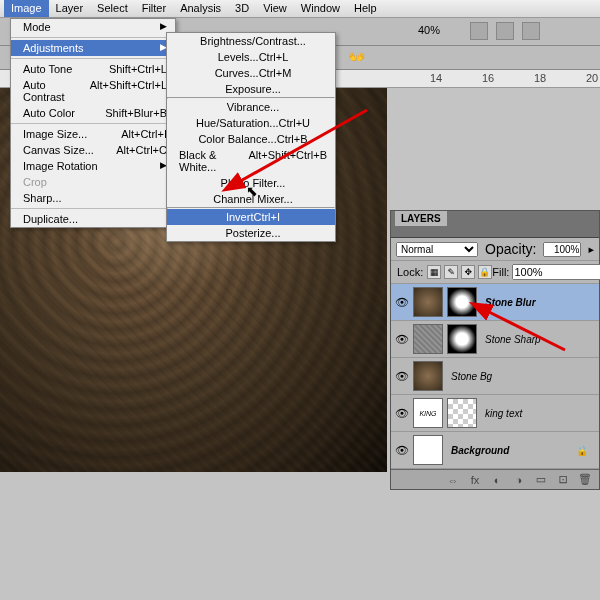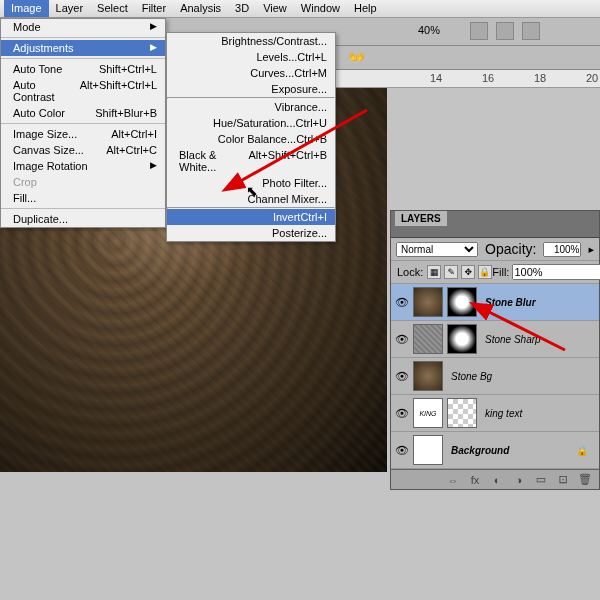--- a/index.html
+++ b/index.html
@@ -8,28 +8,28 @@
 .menubar span{padding:2px 7px;cursor:pointer}
 .menubar span.active{background:#4a76c6;color:#fff}
 .toolbar{background:#bdbdbd;height:28px;border-bottom:1px solid #888;position:relative}
 .toolbar .zoom{position:absolute;right:160px;top:6px;font-size:11px}
 .toolbar .tool-icons{position:absolute;right:60px;top:4px;display:flex;gap:8px}
 .tool-icons span{display:inline-block;width:18px;height:18px;background:#aaa;border:1px solid #888}
 .tabbar{background:#bdbdbd;height:24px;border-bottom:1px solid #888;position:relative}
 .tabbar .hands{position:absolute;left:348px;top:3px;font-size:14px;color:#555}
 .ruler{background:#e8e8e8;height:18px;border-bottom:1px solid #999;position:relative;font-size:9px;color:#444}
 .ruler span{position:absolute;top:2px}
-.dropdown{position:absolute;left:0;top:18px;width:166px;background:#efefef;border:1px solid #888;box-shadow:2px 2px 4px rgba(0,0,0,0.3);z-index:10}
+.dropdown{position:absolute;left:10px;top:18px;width:166px;background:#efefef;border:1px solid #888;box-shadow:2px 2px 4px rgba(0,0,0,0.3);z-index:10}
 .dropdown .item{display:flex;justify-content:space-between;padding:2px 8px 2px 12px;cursor:pointer}
 .dropdown .item.disabled{color:#999}
 .dropdown .item.sel{background:#4a76c6;color:#fff}
 .dropdown .item .arrow{font-size:9px}
 .dropdown hr{border:none;border-top:1px solid #bbb;margin:2px 0}
 .submenu{position:absolute;left:166px;top:32px;width:170px;background:#efefef;border:1px solid #888;box-shadow:2px 2px 4px rgba(0,0,0,0.3);z-index:10}
-.submenu .item{display:flex;justify-content:flex-end;padding:2px 8px 2px 12px;cursor:pointer}
+.submenu .item{display:flex;justify-content:center;padding:2px 8px 2px 12px;cursor:pointer}
 .submenu .item.hl{background:#4a76c6;color:#fff}
 .canvas{position:absolute;top:88px;left:0;width:387px;height:384px;background:radial-gradient(ellipse at 40% 30%,#8a6f50 0%,#6b5238 25%,#4a3a26 50%,#2a2014 80%,#0d0a06 100%);overflow:hidden}
 .canvas::before{content:"";position:absolute;inset:0;background:repeating-radial-gradient(circle at 30% 40%,transparent 0,rgba(0,0,0,0.2) 8px,transparent 16px),repeating-linear-gradient(45deg,rgba(60,45,30,0.3) 0,transparent 4px,rgba(90,70,50,0.2) 8px)}
 .canvas::after{content:"";position:absolute;inset:0;background:radial-gradient(circle at 45% 25%,rgba(200,170,130,0.4) 0%,transparent 30%)}
 .arrow-red{position:absolute;z-index:15;pointer-events:none}
 .arrow-red svg{overflow:visible}
 .panels{position:absolute;right:0;top:210px;width:210px;background:#b8b8b8;border:1px solid #555}
 .panel-tabs{background:#737373;height:27px;display:flex;align-items:flex-start;padding-left:4px;border-bottom:1px solid #444}
 .panel-tabs span{color:#ddd;font-size:10px;font-weight:bold;padding:2px 6px}
 .panel-tabs span.active{background:#b8b8b8;color:#000}
@@ -126,21 +126,21 @@
       <span>Alt+Ctrl+C</span>
     </div>
     <div class="item">
       <span>Image Rotation</span>
       <span class="arrow">▶</span>
     </div>
     <div class="item disabled">
       <span>Crop</span>
     </div>
     <div class="item">
-      <span>Fill...</span>
+      <span>Sharp...</span>
     </div>
     <hr>
     <div class="item">
       <span>Duplicate...</span>
     </div>
   </div>
 <div class="submenu" id="adjustMenu">
     <div class="item">
       <span>Brightness/Contrast...</span>
     </div>

